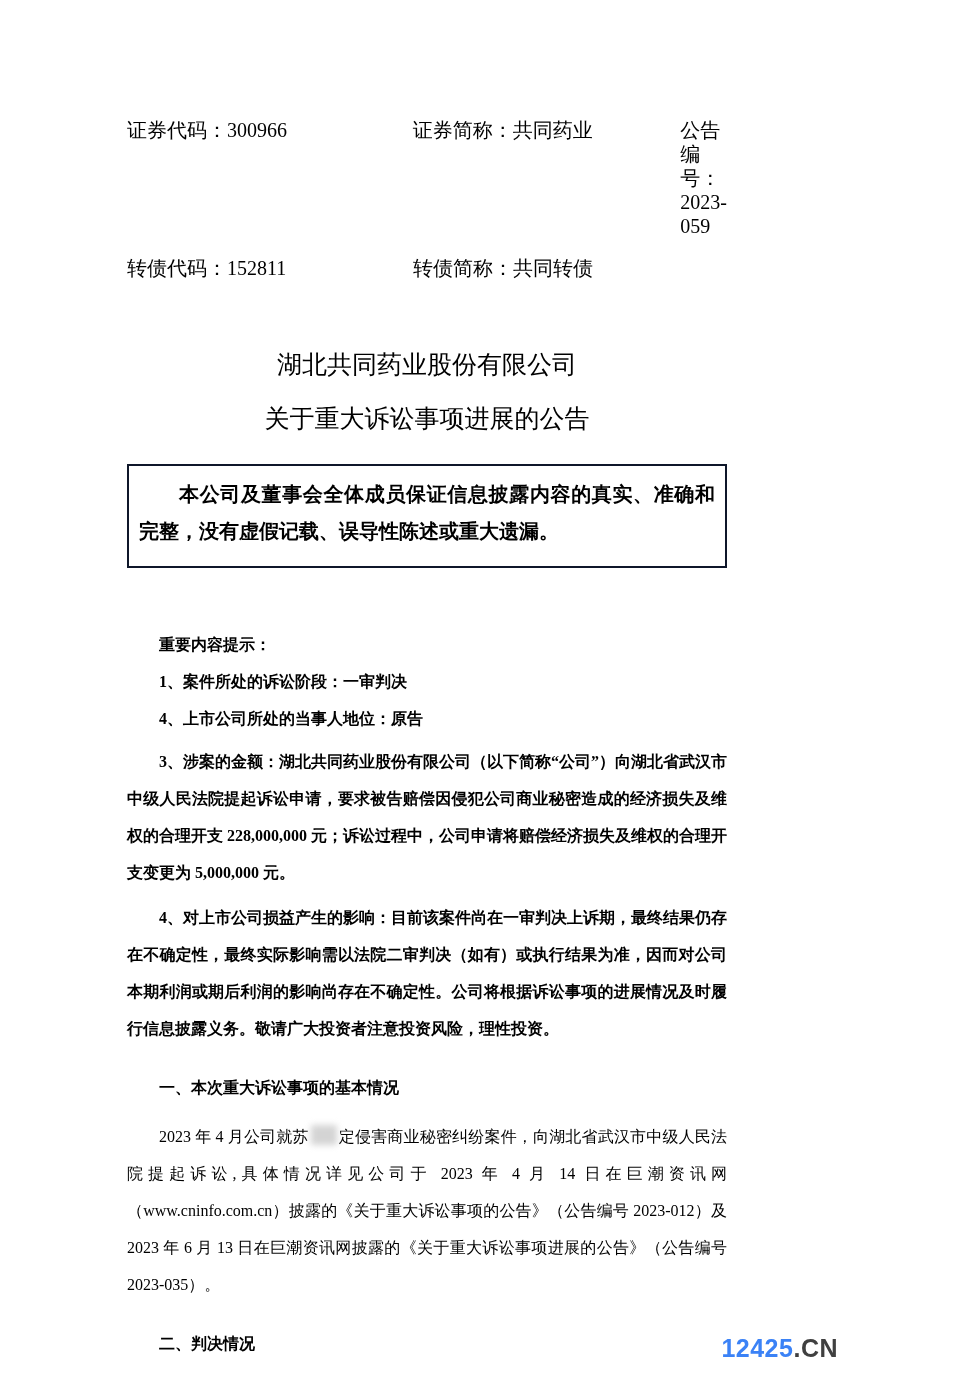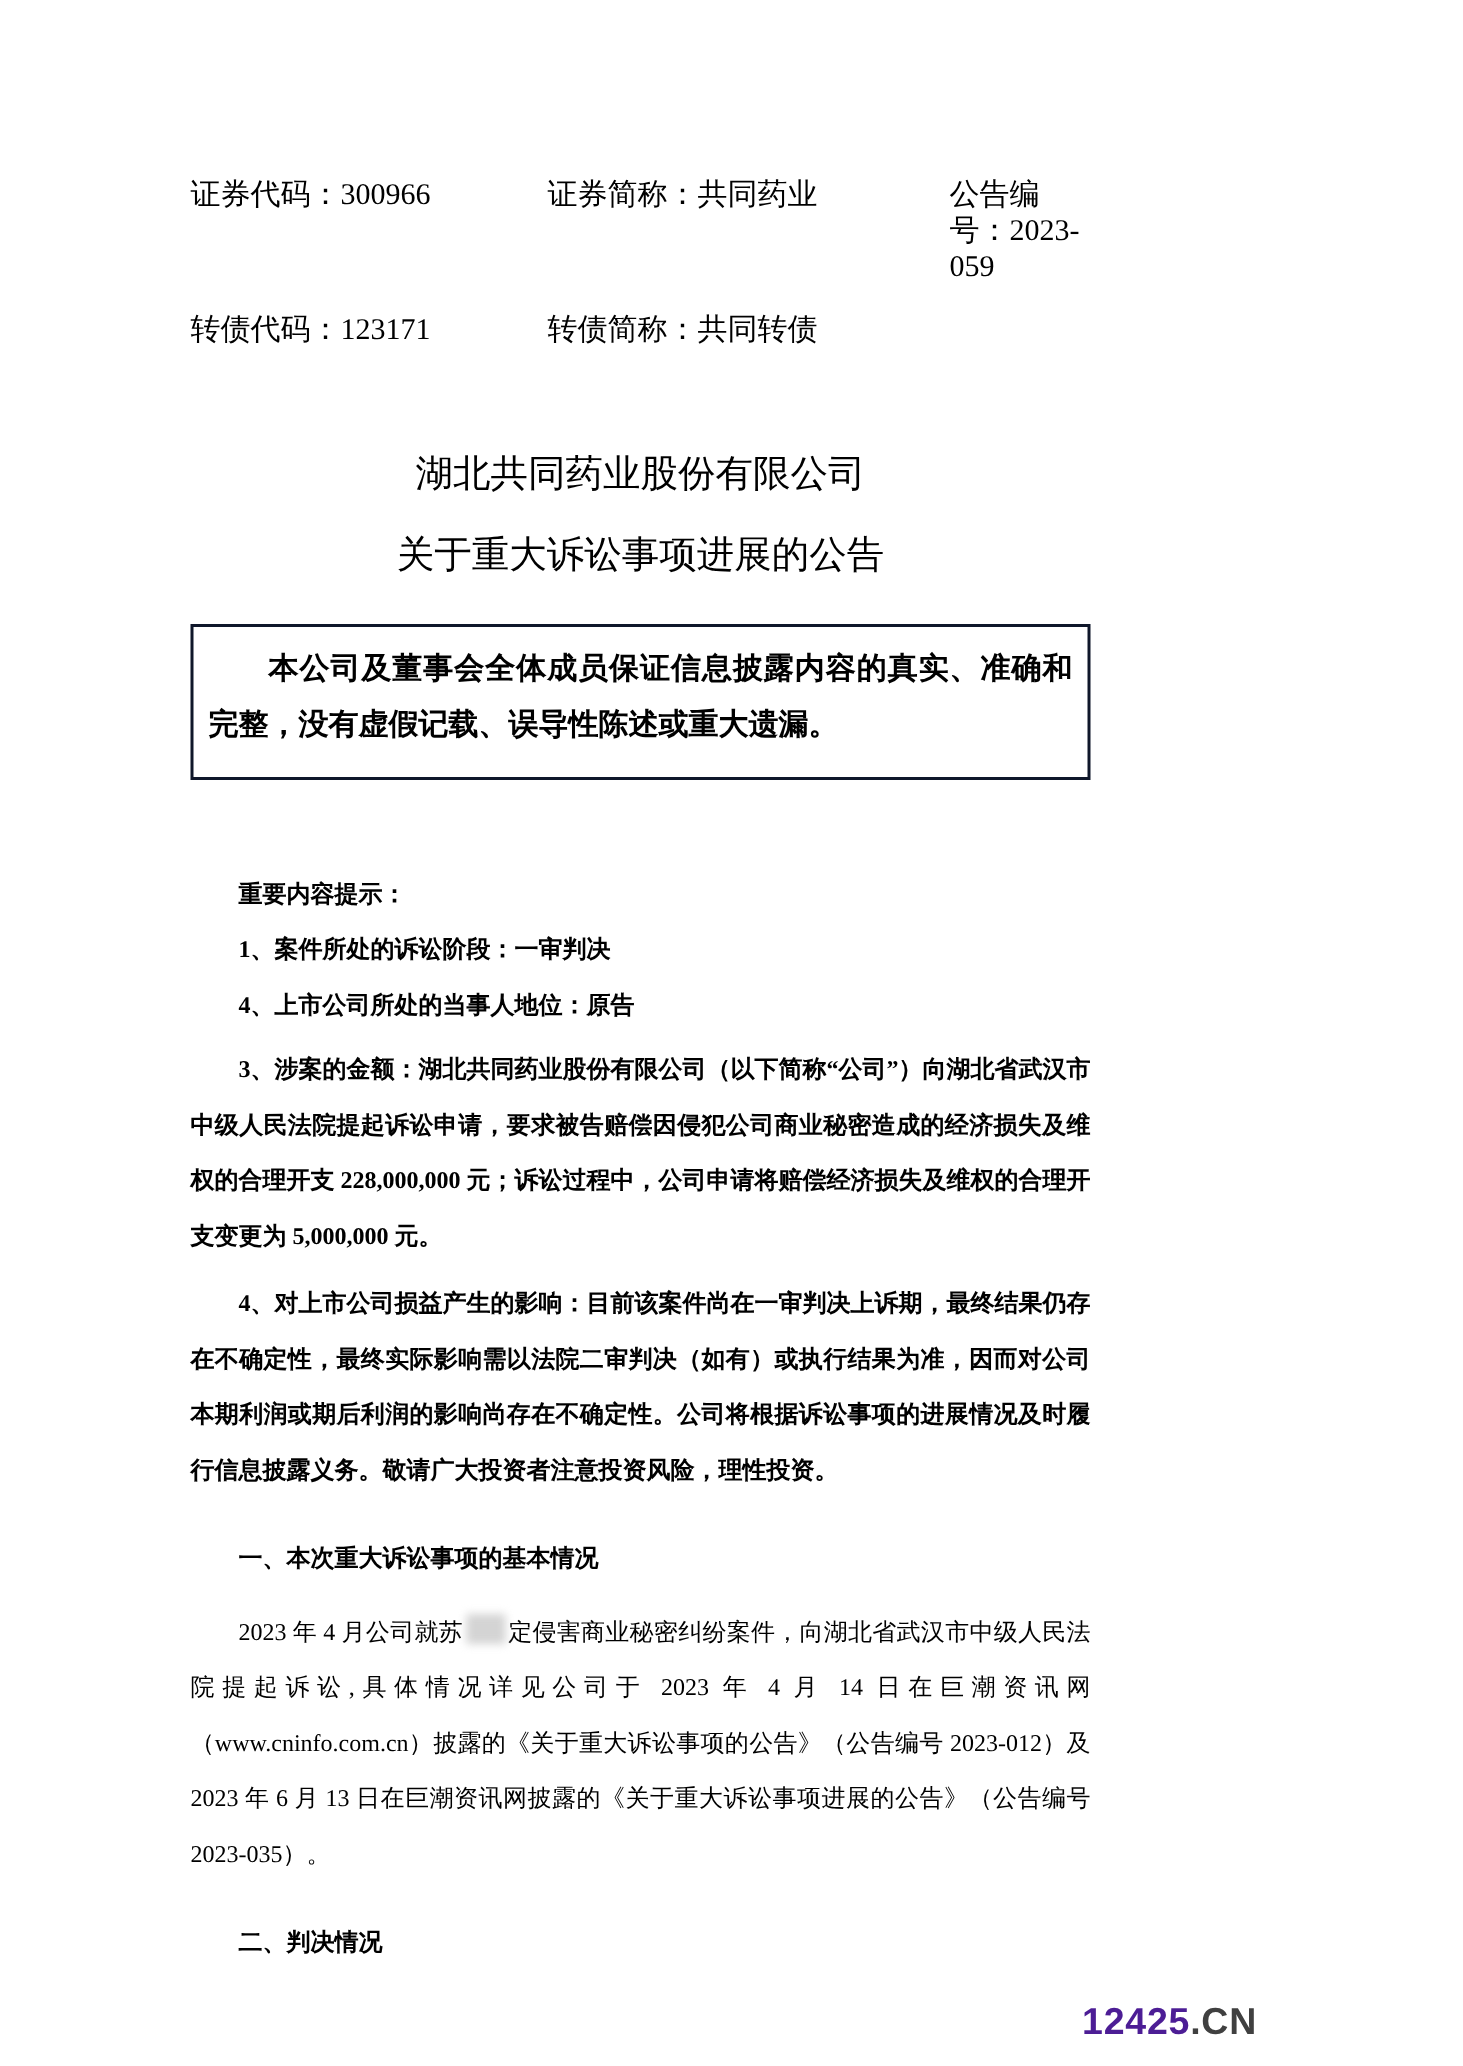--- a/index.html
+++ b/index.html
@@ -11,21 +11,21 @@
     color: #000000;
     font-family: "Liberation Serif", "DejaVu Serif", serif;
     overflow: hidden;
   }
   .content { padding: 118px 127px 0 127px; }
 
   .doc-header { font-size: 20px; }
   .doc-header-row { display: flex; line-height: 24px; }
   .doc-header-row + .doc-header-row { margin-top: 18px; }
   .hdr-col1 { width: 238px; }
-  .hdr-col2 { width: 268px; }
+  .hdr-col2 { width: 268px; margin-left: 48px; }
   .hdr-col3 { flex: 1; }
 
   .title { text-align: center; font-weight: normal; font-size: 25px; line-height: 30px; }
   .title-1 { margin-top: 70px; }
   .title-2 { margin-top: 24px; }
 
   .notice-box {
     margin-top: 30px;
     border: 2px solid #0f172a;
     padding: 10px 10px 16px 10px;
@@ -65,37 +65,37 @@
 
   .watermark {
     position: absolute;
     right: 16px;
     bottom: 14px;
     font-family: "Liberation Sans", "DejaVu Sans", sans-serif;
     font-weight: bold;
     font-size: 25px;
     letter-spacing: 0.5px;
   }
-  .wm-num { color: #4c1d95; }
+  .wm-num { color: #3b82f6; }
   .wm-suffix { color: #404040; }
 </style>
 </head>
 <body>
 
 <div class="page">
   <div class="content">
 
     <div class="doc-header">
       <div class="doc-header-row">
         <span class="hdr-col1">证券代码：300966</span>
         <span class="hdr-col2">证券简称：共同药业</span>
         <span class="hdr-col3">公告编号：2023-059</span>
       </div>
       <div class="doc-header-row">
-        <span class="hdr-col1">转债代码：123171</span>
+        <span class="hdr-col1">转债代码：152811</span>
         <span class="hdr-col2">转债简称：共同转债</span>
         <span class="hdr-col3"></span>
       </div>
     </div>
 
     <div class="title title-1">湖北共同药业股份有限公司</div>
     <div class="title title-2">关于重大诉讼事项进展的公告</div>
 
     <div class="notice-box">本公司及董事会全体成员保证信息披露内容的真实、准确和完整，没有虚假记载、误导性陈述或重大遗漏。</div>
 

